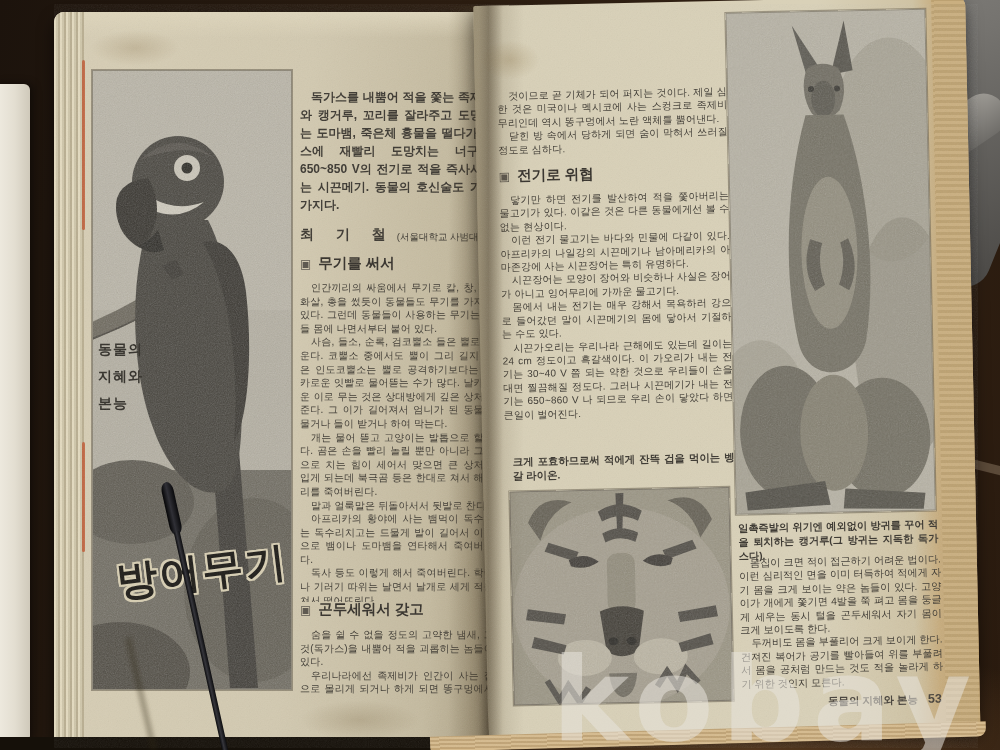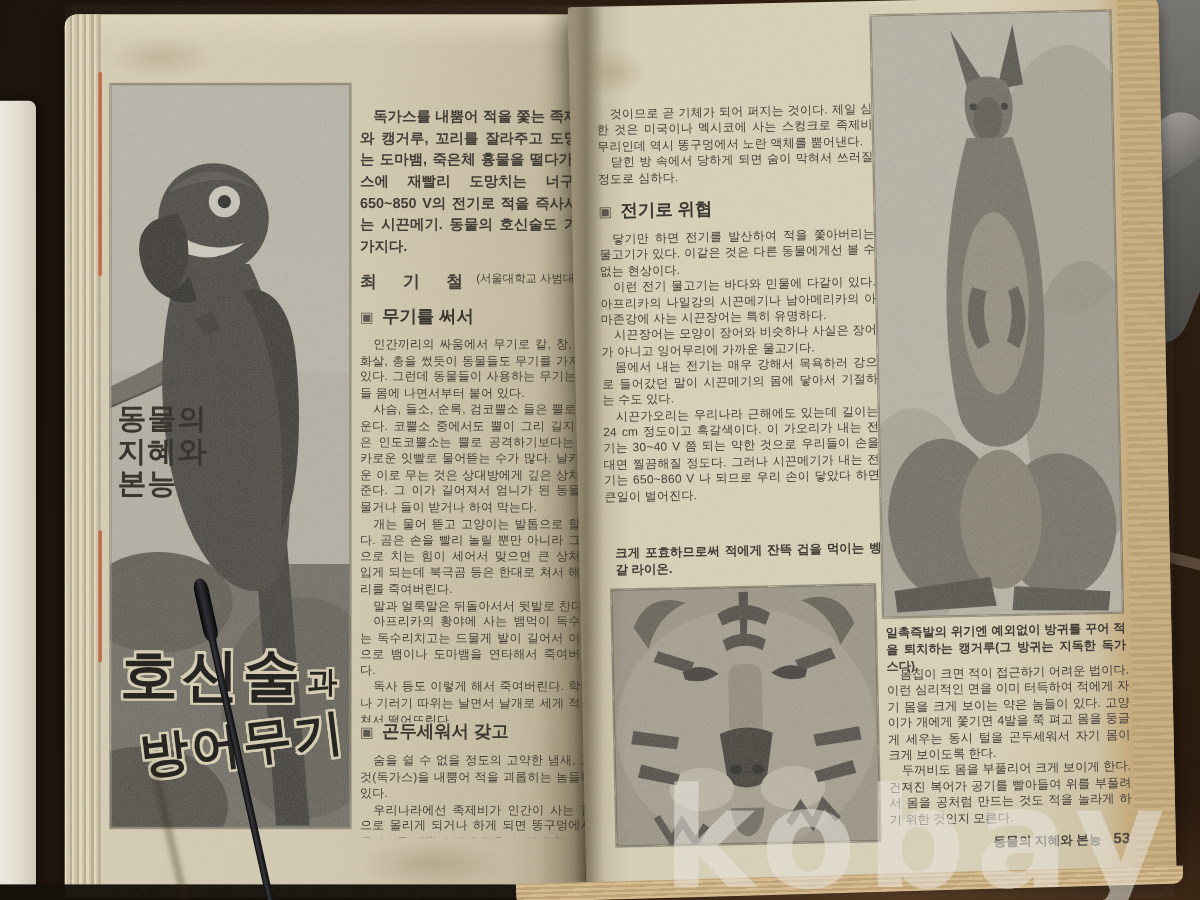--- a/index.html
+++ b/index.html
@@ -39,21 +39,21 @@
     background:repeating-linear-gradient(0deg,#caaf80 0 3px,#bca171 3px 6px);}
   .gutter-shadow{left:448px;top:6px;width:76px;height:740px;z-index:4;pointer-events:none;
     background:linear-gradient(90deg,rgba(70,55,30,0) 0%,rgba(70,55,30,.28) 40%,rgba(48,36,18,.46) 53%,rgba(70,55,30,.12) 72%,rgba(70,55,30,0) 100%);}
   .stack-bottom{left:430px;top:729px;width:556px;height:15px;z-index:4;
     transform:rotate(-1.6deg);border-radius:0 0 8px 4px;
     background:repeating-linear-gradient(0deg,#d6bb8e 0 2px,#c0a375 2px 4px);}
   
   .body-col p{margin:0;text-indent:11px;text-align:justify;color:#3c3831;}
   .left-col-top{left:246px;top:76px;width:194px;height:514px;overflow:hidden;}
   .intro-para{font-size:12px;line-height:18px;font-weight:600;margin:0 0 12px !important;text-indent:10px;}
-  .author-row{display:flex;align-items:flex-start;gap:2px;margin:0 0 10px;color:#3c3831;white-space:nowrap;}
+  .author-row{display:flex;align-items:flex-end;gap:2px;margin:0 0 10px;color:#3c3831;white-space:nowrap;}
   .author-name{font-size:14px;font-weight:700;letter-spacing:9px;}
   .author-aff{font-size:9.5px;}
   .sec-heading{display:flex;align-items:center;gap:7px;font-size:14.5px;font-weight:700;
     color:#34302a;margin:0 0 8px;}
   .sec-heading .marker{font-size:12px;color:#5a554c;}
   .flow p{font-size:10px;line-height:13.6px;letter-spacing:.2px;}
   .left-col-bottom{left:246px;top:588px;width:194px;height:98px;overflow:hidden;}
   .left-col-bottom .sec-heading{margin:0 0 9px;}
   .page-footer{display:flex;align-items:baseline;gap:14px;color:#46413a;font-size:10.5px;}
   .pg-num{font-weight:700;font-size:12.5px;}
@@ -62,21 +62,21 @@
   .r-col1-top{left:22px;top:84px;width:230px;height:362px;overflow:hidden;}
   .r-col1-top p{font-size:10px;line-height:13.4px;}
   .photo-caption{font-weight:700;color:#3a362f;text-align:justify;}
   .tiger-caption{left:30px;top:450px;width:222px;font-size:10.4px;line-height:14px;}
   .kang-caption{left:254px;top:521px;width:200px;font-size:10.2px;line-height:14px;}
   .r-col2-text{left:254px;top:556px;width:202px;height:134px;overflow:hidden;}
   .r-col2-text p{font-size:10.2px;line-height:13.4px;}
   
   .photo{box-shadow:0 0 0 1px rgba(90,82,66,.5);}
   .photo-parrot{left:38px;top:58px;z-index:1;}
-  .v-caption{left:44px;top:324px;z-index:3;width:76px;font-size:24px;font-weight:700;
+  .v-caption{left:44px;top:324px;z-index:3;width:76px;font-size:14px;font-weight:700;
     line-height:27px;letter-spacing:1px;color:#33302a;}
   .title-block{left:46px;top:528px;z-index:3;width:212px;color:#201e1a;}
   .outline{text-shadow:-2px 0 #d7ceb3,2px 0 #d7ceb3,0 -2px #d7ceb3,0 2px #d7ceb3,
     -2px -2px #d7ceb3,2px 2px #d7ceb3,-2px 2px #d7ceb3,2px -2px #d7ceb3;}
   .title-row1{display:flex;align-items:flex-end;}
   .title-main{font-size:48px;font-weight:800;letter-spacing:3px;line-height:1;}
   .title-particle{font-size:25px;font-weight:800;margin:0 0 3px 3px;}
   .title-row2{font-size:41px;font-weight:800;letter-spacing:2px;line-height:1;
     transform:rotate(-7deg);margin:10px 0 0 16px;}
   .photo-tiger{left:26px;top:486px;z-index:1;}
@@ -144,24 +144,20 @@
     <rect x="0.5" y="0.5" width="199" height="619" fill="none" stroke="#8d8778"></rect>
   </svg>
 
   <div class="abs v-caption">
     <div>동물의</div>
     <div>지혜와</div>
     <div>본능</div>
   </div>
 
   <div class="abs title-block">
-    <div class="title-row1">
-      <span class="title-main outline">호신술</span>
-      <span class="title-particle outline">과</span>
-    </div>
     <div class="title-row2 outline">방어무기</div>
   </div>
 
   <div class="abs left-col-top body-col">
     <p class="intro-para">독가스를 내뿜어 적을 쫓는 족제비와 캥거루, 꼬리를 잘라주고 도망치는 도마뱀, 죽은체 흉물을 떨다가 찬스에 재빨리 도망치는 너구리, 650~850 V의 전기로 적을 즉사시키는 시끈메기. 동물의 호신술도 가지가지다.</p>
     <div class="author-row">
       <span class="author-name">최 기 철</span>
       <span class="author-aff">(서울대학교 사범대학 교수)</span>
     </div>
     <div class="sec-heading">

